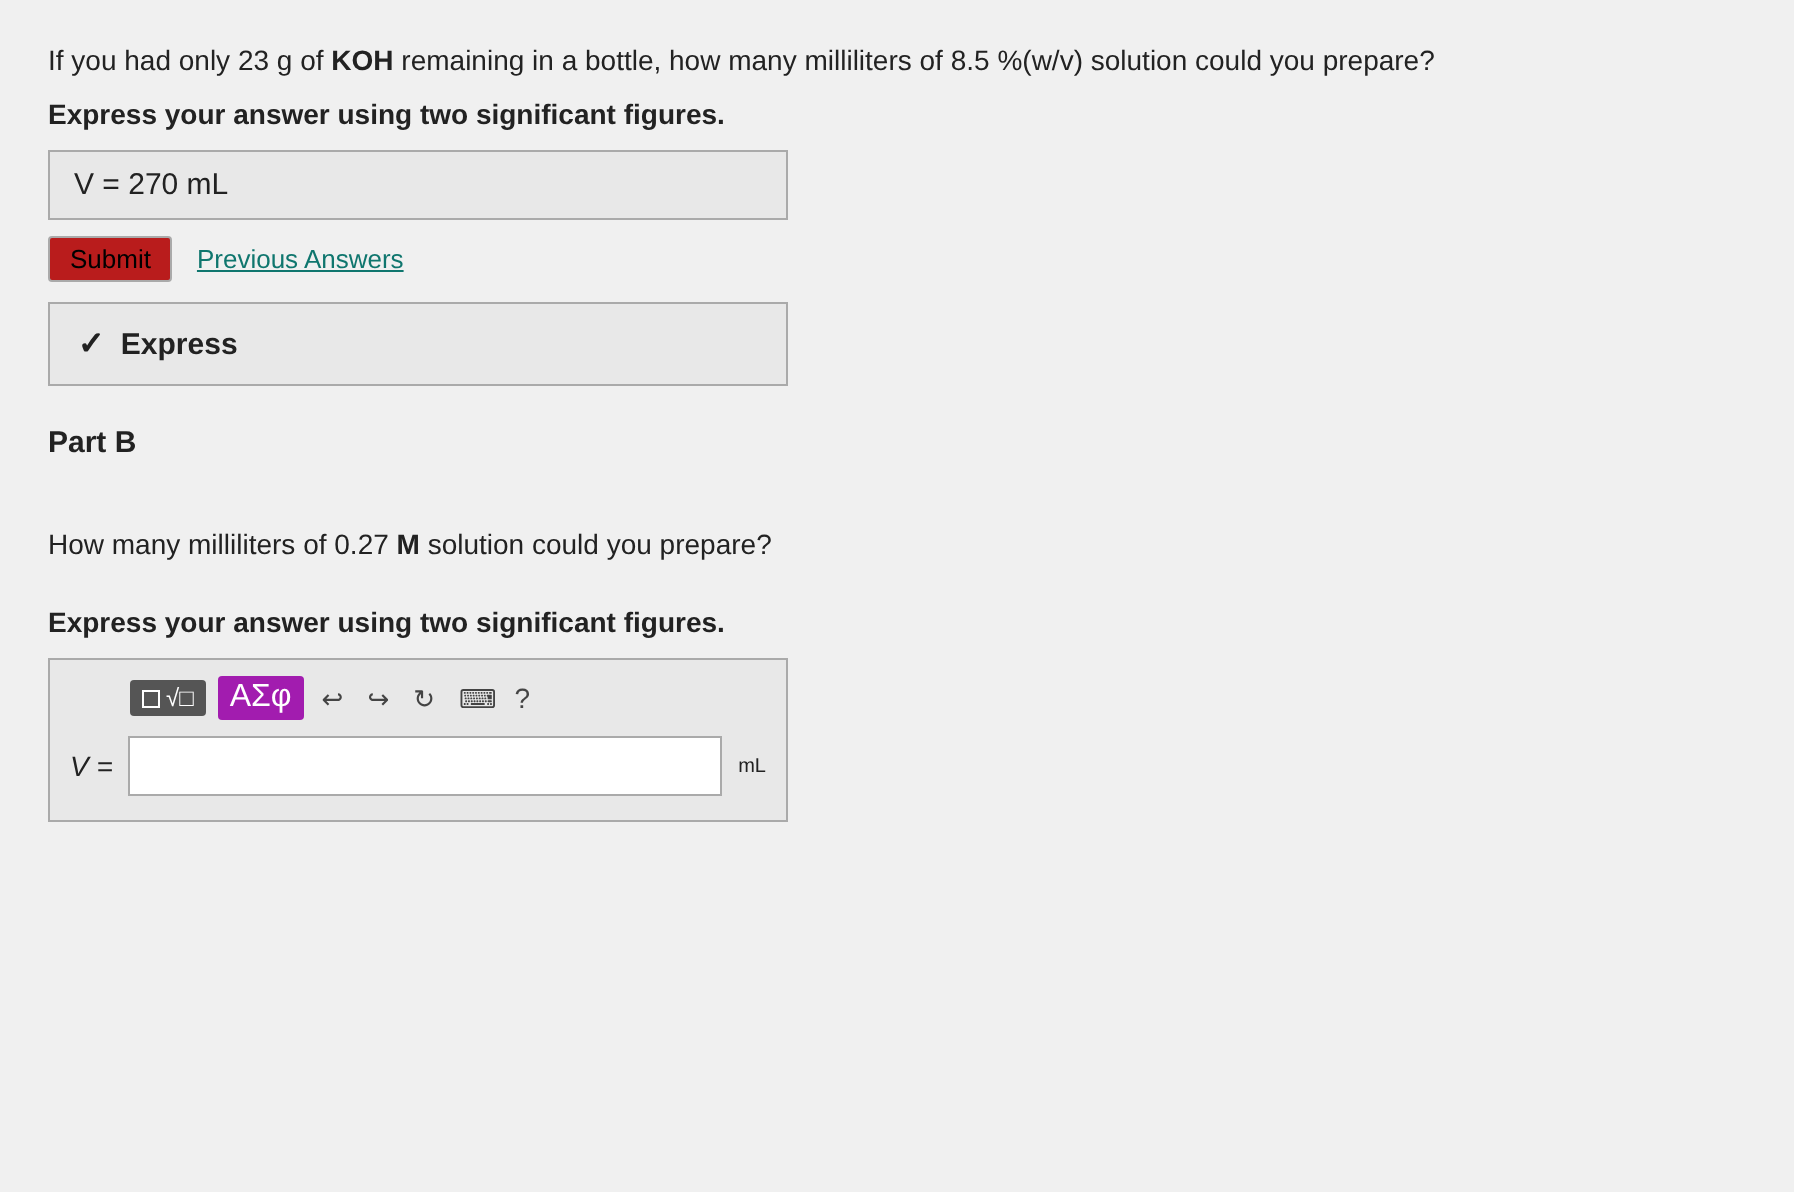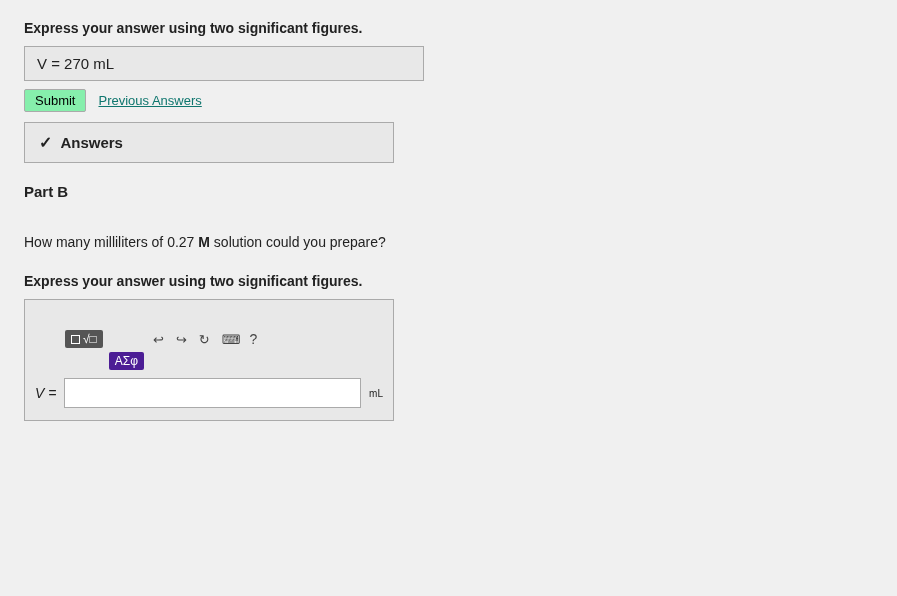--- a/index.html
+++ b/index.html
@@ -19,32 +19,32 @@
     }
     .instruction {
       font-weight: bold;
       margin-bottom: 10px;
       font-size: 14px;
     }
     .answer-box {
       border: 1.5px solid #aaa;
       background: #e8e8e8;
       padding: 8px 12px;
-      width: 400px;
+      width: 370px;
       font-size: 15px;
       margin-bottom: 8px;
     }
     .answer-row {
       display: flex;
       align-items: center;
       gap: 12px;
       margin-bottom: 10px;
     }
     .submit-btn {
-      background: #86efac;
+      background: #b91c1c;
       border: 1px solid #aaa;
       padding: 3px 10px;
       font-size: 13px;
       cursor: pointer;
       border-radius: 2px;
     }
     .prev-answers-link {
       color: #0f766e;
       text-decoration: underline;
       font-size: 13px;
@@ -104,23 +104,22 @@
       border: none;
       padding: 2px 6px;
       font-size: 12px;
       cursor: pointer;
       border-radius: 2px;
       display: flex;
       align-items: center;
       gap: 2px;
     }
     .toolbar-btn.greek {
-      background: #4c1d95;
-      font-size: 12px;
-      margin-top: 44px;
+      background: #a21caf;
+      font-size: 16px;
     }
     .toolbar-icon {
       font-size: 13px;
       color: #444;
       cursor: pointer;
       background: none;
       border: none;
       padding: 2px 3px;
     }
     .question-icon {
@@ -146,32 +145,35 @@
       outline: none;
     }
     .ml-label {
       font-size: 10px;
     }
   </style>
 </head>
 <body>
 
 <div>
+  <p class="question-text">
+    If you had only 23 g of <strong>KOH</strong> remaining in a bottle, how many milliliters of 8.5 <span>%(w/v)</span> solution could you prepare?
+  </p>
   <p class="instruction">Express your answer using two significant figures.</p>
 
   <div class="answer-box">V = 270  mL</div>
 
   <div class="answer-row">
     <button class="submit-btn">Submit</button>
     <a class="prev-answers-link">Previous Answers</a>
   </div>
 
   <div class="correct-box">
     <span class="checkmark">✓</span>
-    <span>Answers</span>
+    <span>Express</span>
   </div>
 </div>
 
 <div class="part-b-section">
   <p class="part-label">Part B</p>
 
   <p class="part-b-question">
     How many milliliters of 0.27 <strong>M</strong> solution could you prepare?
   </p>
   <p class="part-b-instruction">Express your answer using two significant figures.</p>

